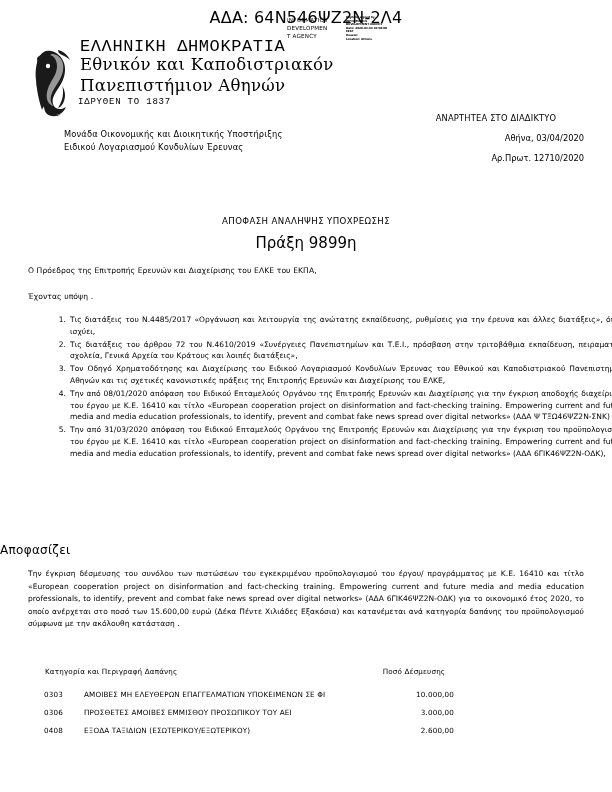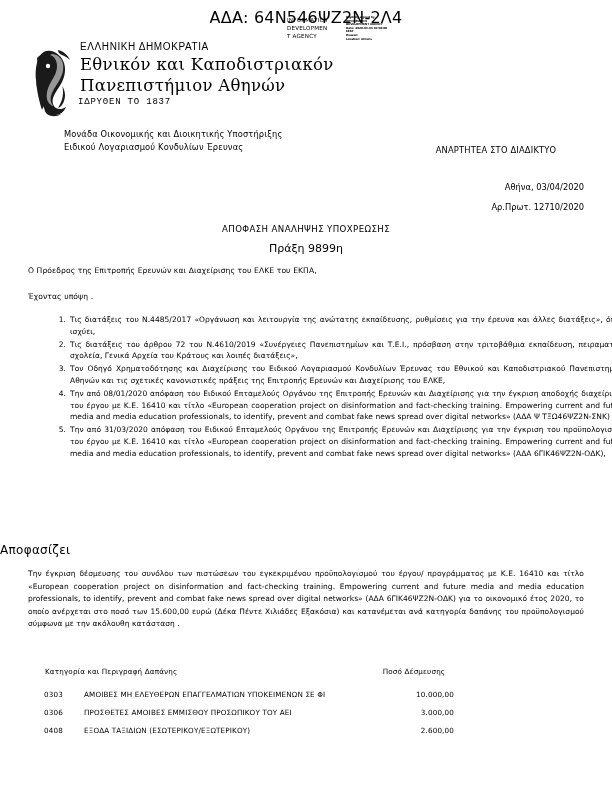--- a/index.html
+++ b/index.html
@@ -63,22 +63,22 @@
   }
   .emblem {
     position: absolute;
     left: 2px;
     top: 6px;
     width: 42px;
     height: 72px;
   }
   .lh-text { margin-left: 50px; }
   .lh-l1 {
-    font-family: Liberation Sans, sans-serif;
-    font-size: 10px;
+    font-family: Liberation Mono, monospace;
+    font-size: 17px;
     letter-spacing: 0.6px;
     line-height: 14px;
   }
   .lh-l2, .lh-l3 {
     font-family: "DejaVu Serif", serif;
     font-size: 16.5px;
     line-height: 21px;
     letter-spacing: 0.3px;
   }
   .lh-l4 {
@@ -93,45 +93,44 @@
   .subunit {
     position: absolute;
     top: 128px;
     left: 64px;
     font-size: 8.3px;
     line-height: 13px;
     letter-spacing: 0.15px;
   }
   .rightcol {
     position: absolute;
-    top: 144px;
+    top: 112px;
     left: 390px;
     width: 212px;
     font-size: 8.3px;
     line-height: 13px;
   }
   .rc-publish { text-align: center; letter-spacing: 0.2px; }
-  .rc-city { text-align: right; margin-top: 24px; padding-right: 18px; }
+  .rc-city { text-align: right; margin-top: 7px; padding-right: 18px; }
   .rc-proto { text-align: right; margin-top: 7px; padding-right: 18px; }
 
   
   .title-block {
     position: absolute;
     top: 216px;
     left: 0;
     width: 612px;
     text-align: center;
   }
   .title-main {
     font-size: 8.6px;
     letter-spacing: 0.4px;
-    margin-top: 8px;
   }
   .title-sub {
-    font-size: 11px;
+    font-size: 15px;
     margin-top: 8px;
   }
 
   
   .president {
     position: absolute;
     top: 266px;
     left: 28px;
     font-size: 7.6px;
     letter-spacing: 0.1px;

